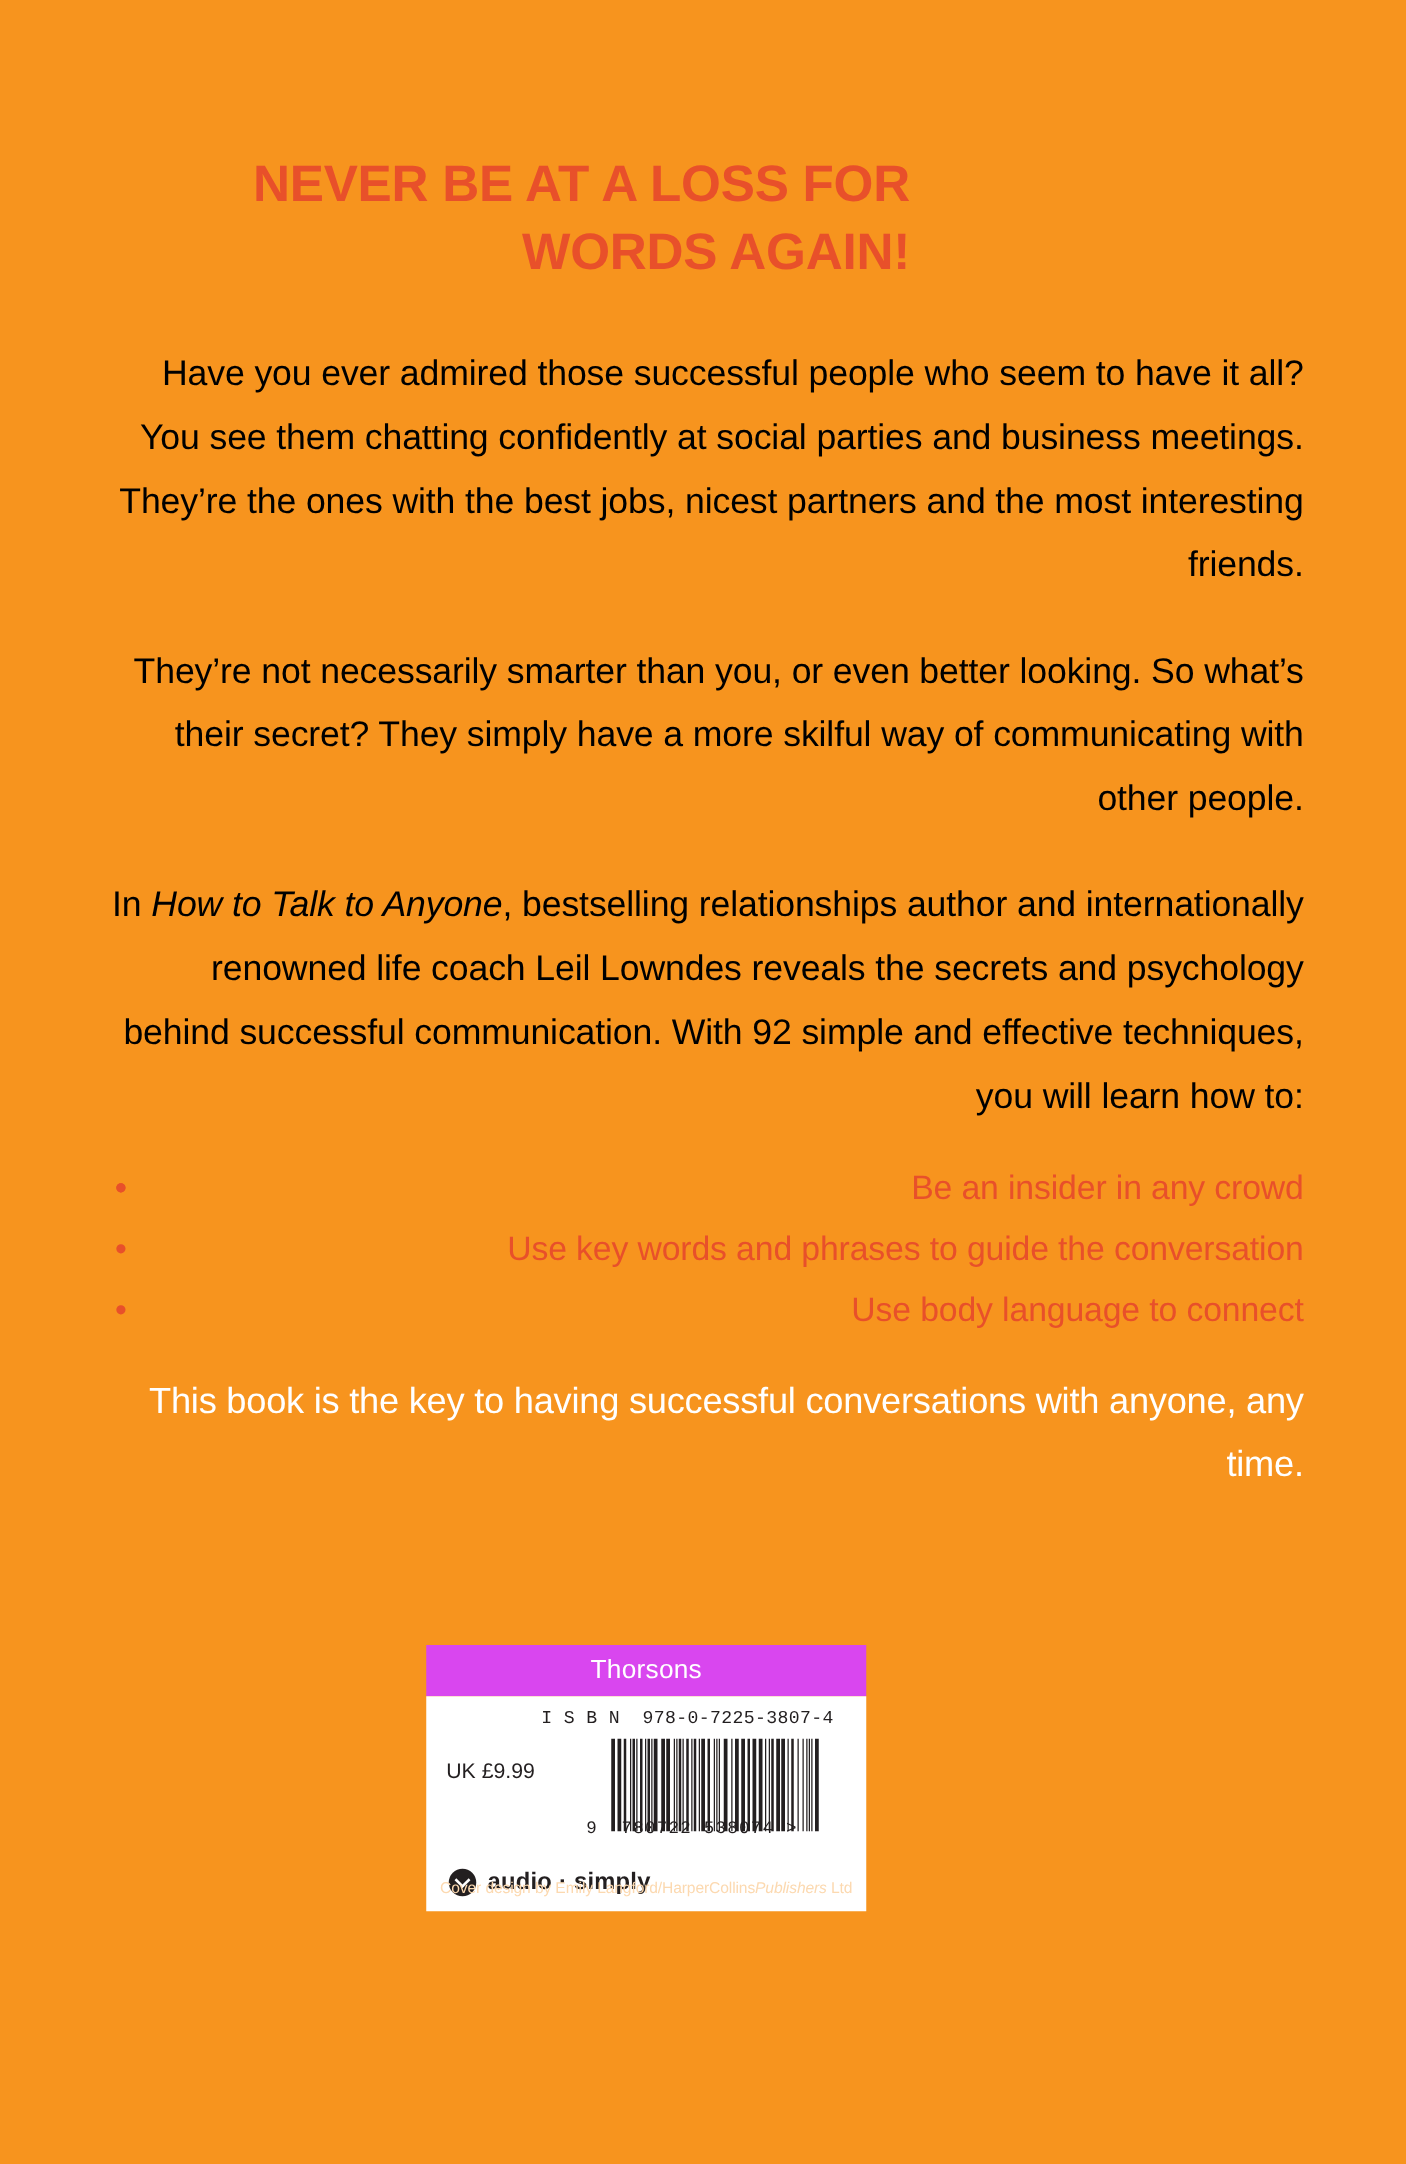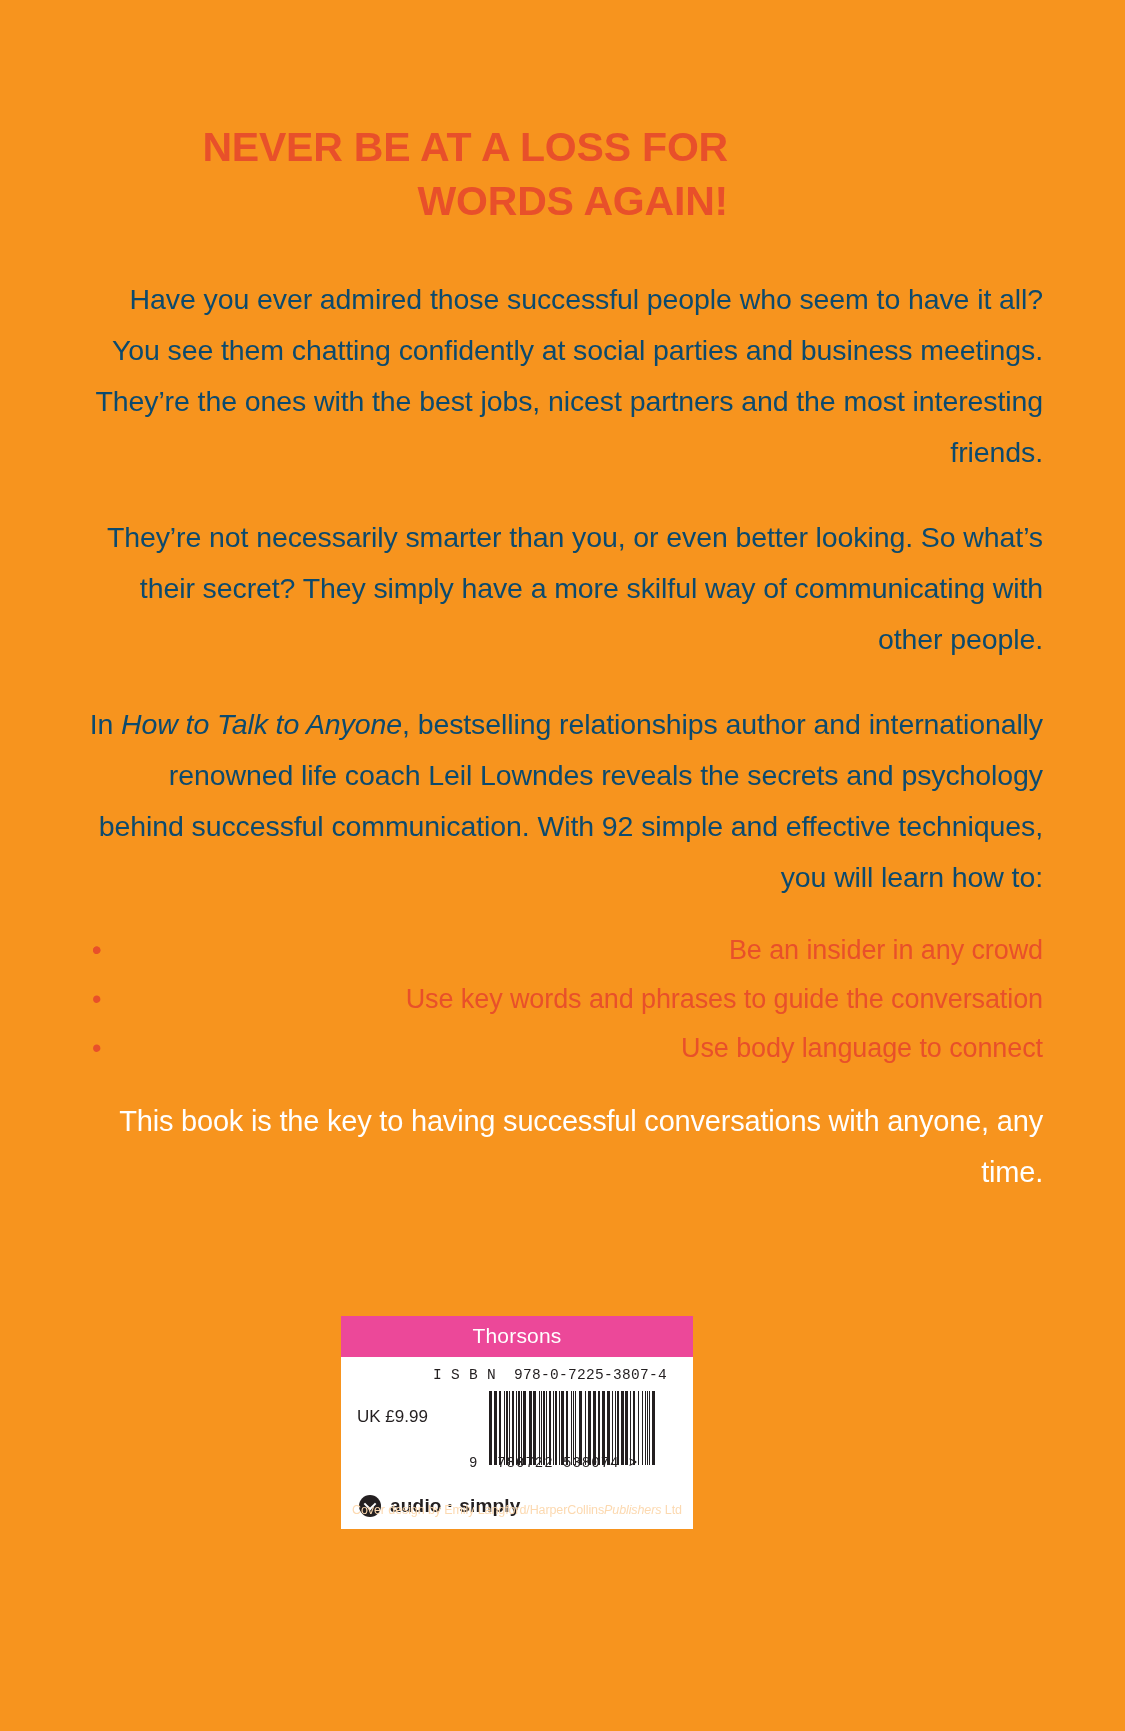--- a/index.html
+++ b/index.html
@@ -29,21 +29,21 @@
   .headline {
     color: #E8502A;
     font-size: 41px;
     font-weight: bold;
     line-height: 1.32;
     letter-spacing: -0.2px;
     margin: 0 0 46px 0;
     max-width: 640px;
   }
   .para {
-    color: #0c4a6e;
+    color: #000000;
     font-size: 28.5px;
     line-height: 1.79;
     margin: 0 0 34px 0;
     letter-spacing: -0.1px;
   }
   .para em {
     font-style: italic;
   }
   .bullets {
     list-style: none;
@@ -76,21 +76,21 @@
   }
 
   
   .barcode-block {
     position: absolute;
     left: 341px;
     top: 1316px;
     width: 352px;
   }
   .imprint-bar {
-    background: #ec4899;
+    background: #d946ef;
     color: #FFFFFF;
     text-align: center;
     font-size: 21px;
     padding: 8px 0 9px 0;
     letter-spacing: 0.2px;
   }
   .barcode-panel {
     background: #FFFFFF;
     padding: 10px 0 0 0;
     position: relative;

